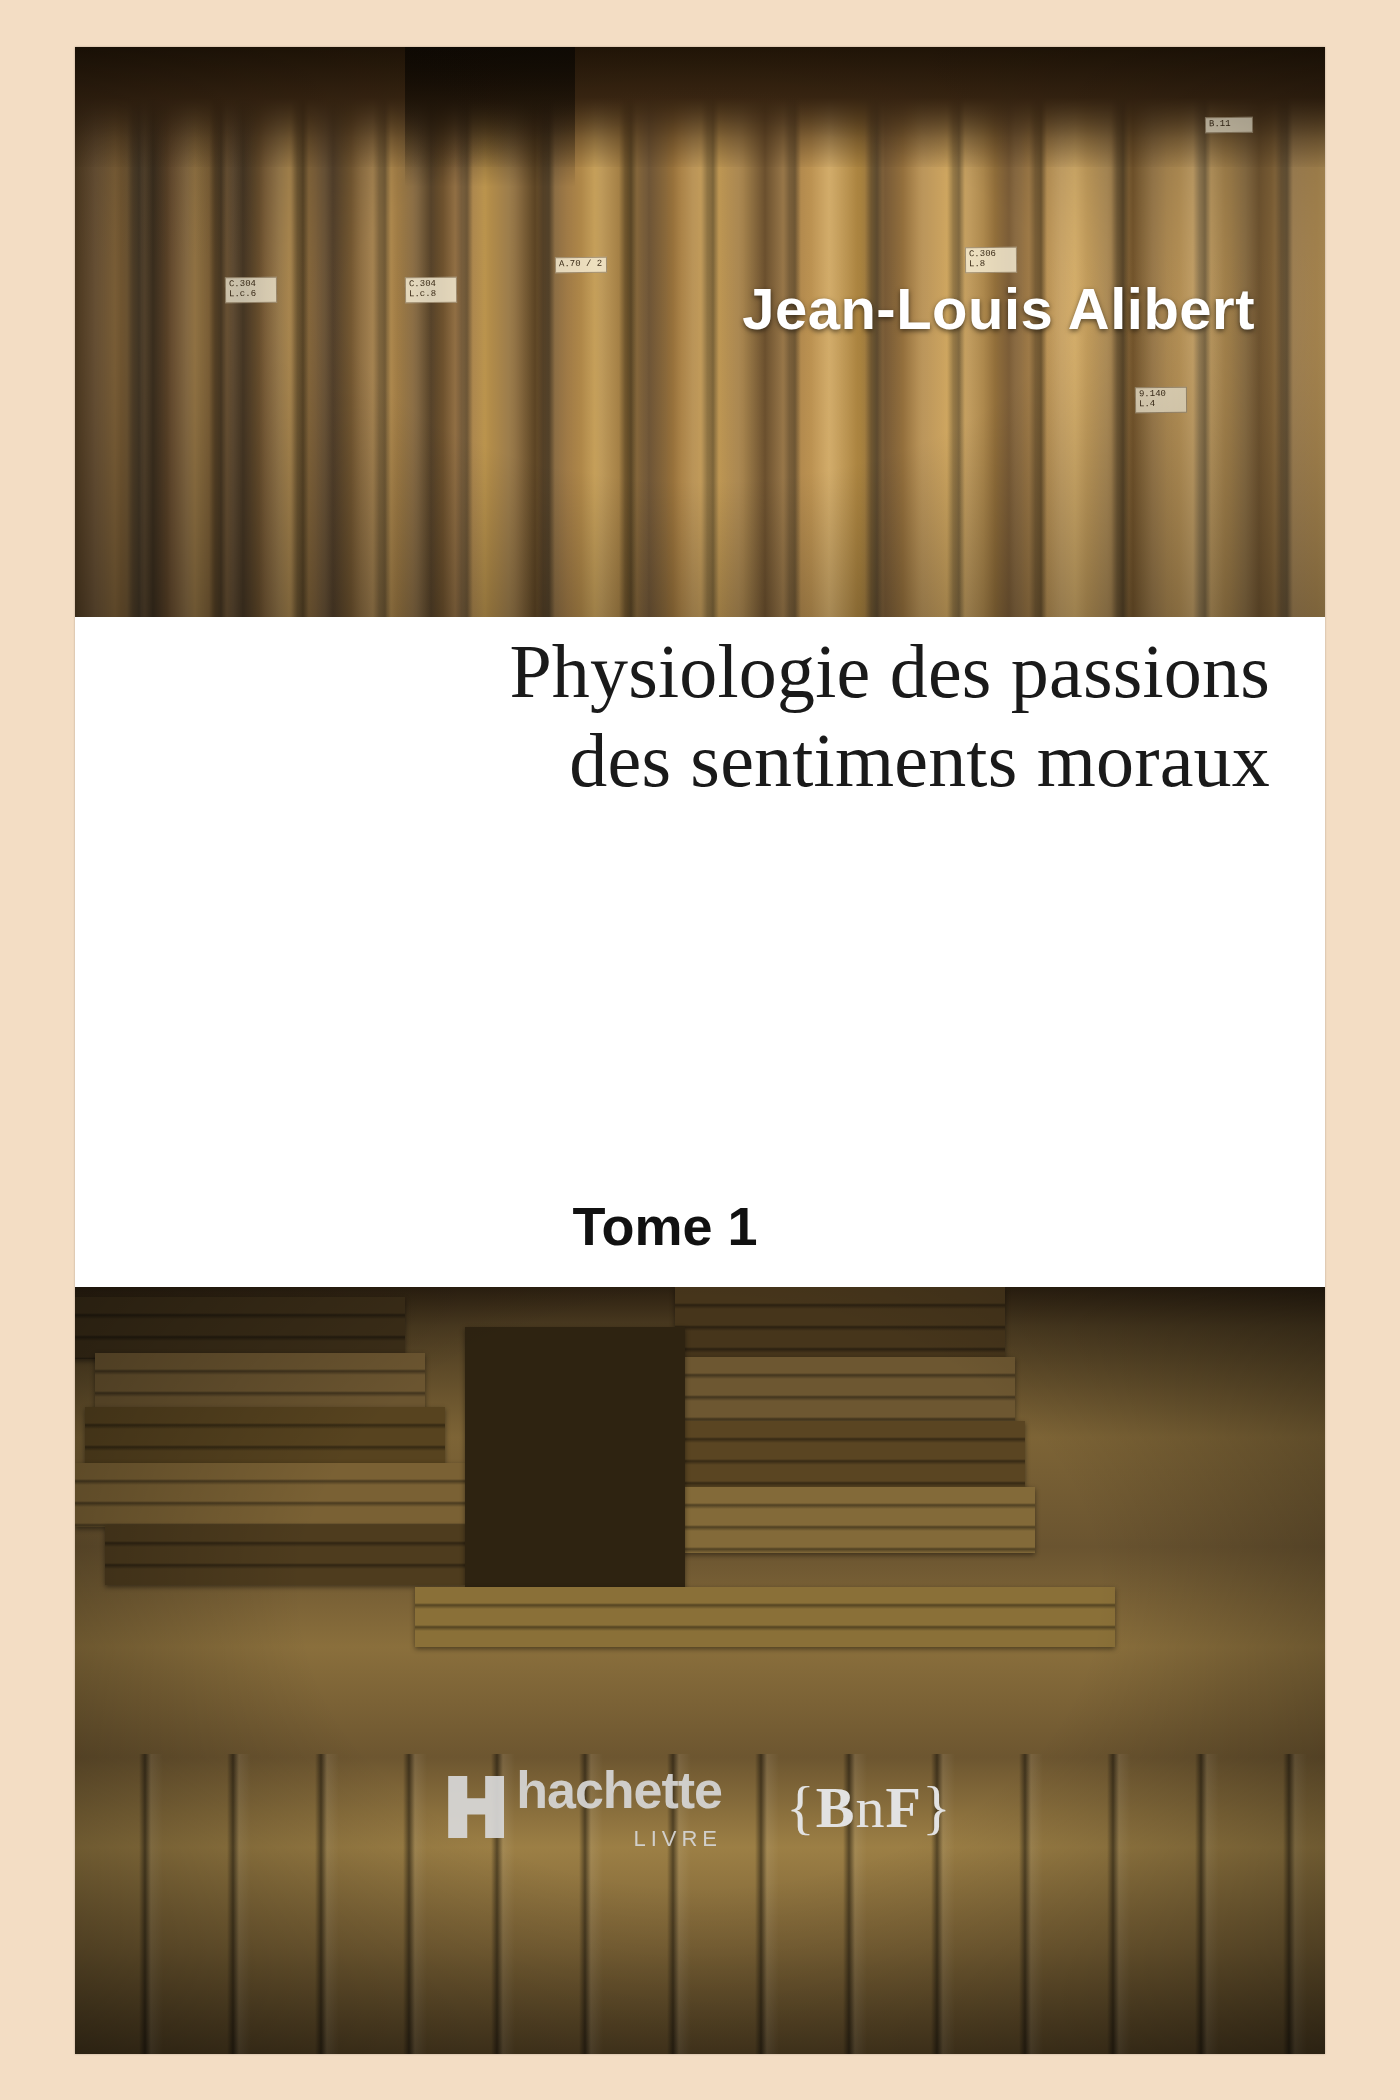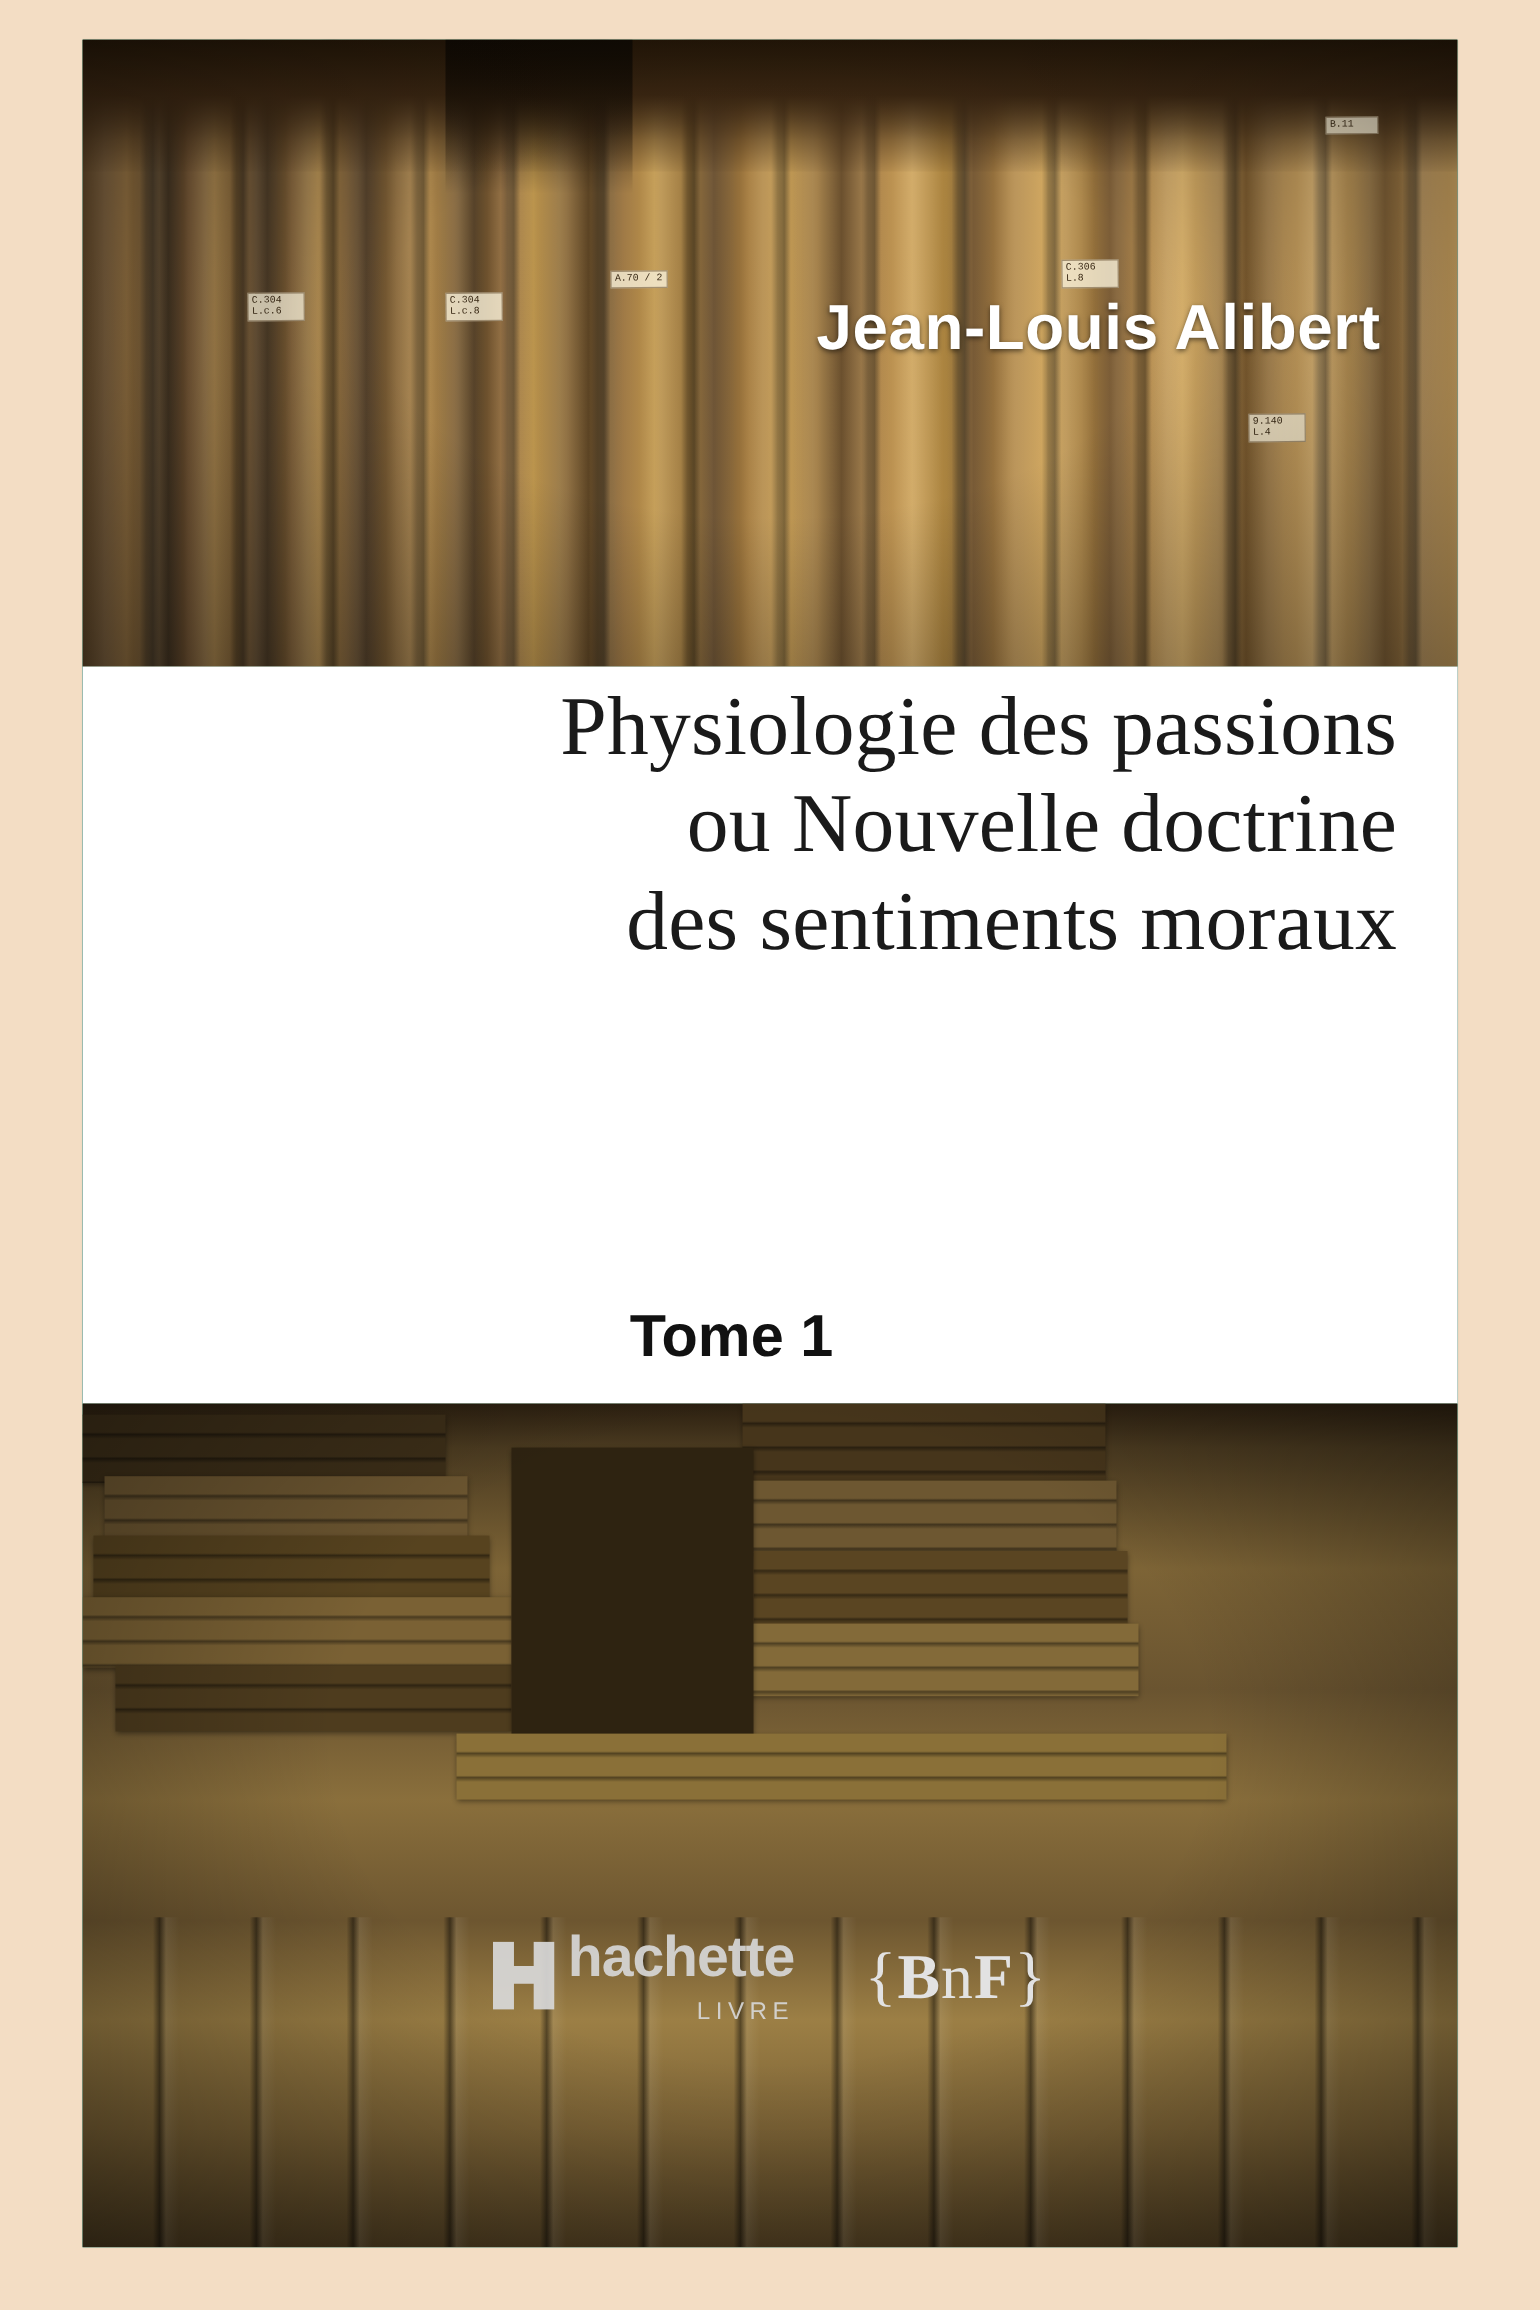--- a/index.html
+++ b/index.html
@@ -16,24 +16,24 @@
     width: 1400px;
     height: 2100px;
     background: #f3ddc4;
     overflow: hidden;
   }
 
   
   .cover {
     position: absolute;
     left: 75px;
-    top: 36px;
+    top: 47px;
     width: 1250px;
     height: 2007px;
-    background: #0f766e;
+    background: #c2410c;
     box-shadow: 0 0 2px rgba(0,0,0,0.25);
     overflow: hidden;
   }
 
   
   .photo-top {
     position: absolute;
     left: 0;
     top: 0;
     width: 1250px;
@@ -280,21 +280,20 @@
       <div class="label" style="left:1130px; top:70px; width:40px;">B.11</div>
 
       <div class="vignette"></div>
     </div>
 
     <div class="author">Jean-Louis Alibert</div>
 
     <div class="title-area">
       <div class="title">
         <div>Physiologie des passions</div>
-        <div>ou Nouvelle doctrine</div>
         <div>des sentiments moraux</div>
       </div>
     </div>
 
     <div class="tome">Tome  1</div>
 
     <div class="photo-bottom">
       <div class="bg"></div>
 
       <div class="stack" style="left:-10px; top:10px; width:340px; height:62px; background:#3c2e18;">

